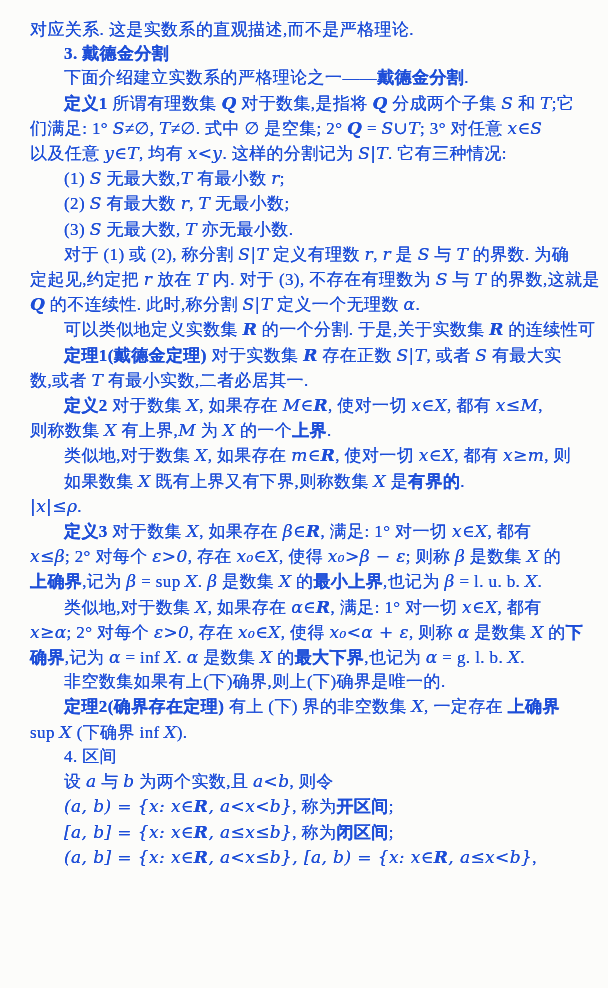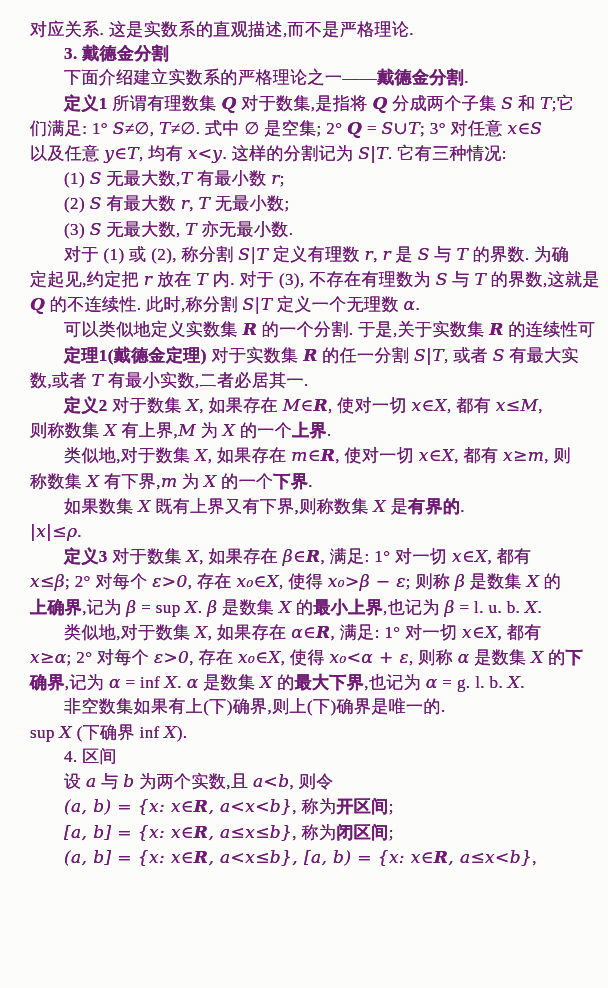--- a/index.html
+++ b/index.html
@@ -2,21 +2,21 @@
 <html><head>
 <meta charset="utf-8">
 <style>
   html,body{margin:0;padding:0;}
   body{background:#d8d8d4;font-family:"Liberation Serif","DejaVu Serif",serif;}
   .page{
     position:relative;
     width:608px;height:988px;
     margin:0 auto;
     background:#fcfcfa;
-    color:#701a75;
+    color:#1d4ed8;
     overflow:hidden;
     box-sizing:border-box;
   }
   .content{
     padding:18px 22px 0 30px;
     overflow:hidden;
   }
   .line{
     font-size:17px;
     line-height:24.2px;
@@ -50,35 +50,35 @@
       <div class="line ind"><span class="seg-b">定义1</span><span class="seg-n">  所谓有理数集 </span><span class="seg-mb">Q</span><span class="seg-n"> 对于数集,是指将 </span><span class="seg-mb">Q</span><span class="seg-n"> 分成两个子集 </span><span class="seg-m">S</span><span class="seg-n"> 和 </span><span class="seg-m">T</span><span class="seg-n">;它</span></div>
       <div class="line"><span class="seg-n">们满足: 1° </span><span class="seg-m">S</span><span class="seg-n">≠∅, </span><span class="seg-m">T</span><span class="seg-n">≠∅. 式中 ∅ 是空集; 2° </span><span class="seg-mb">Q</span><span class="seg-n"> = </span><span class="seg-m">S∪T</span><span class="seg-n">; 3° 对任意 </span><span class="seg-m">x∈S</span></div>
       <div class="line"><span class="seg-n">以及任意 </span><span class="seg-m">y∈T</span><span class="seg-n">, 均有 </span><span class="seg-m">x&lt;y</span><span class="seg-n">. 这样的分割记为 </span><span class="seg-m">S|T</span><span class="seg-n">. 它有三种情况:</span></div>
       <div class="line ind"><span class="seg-n">(1) </span><span class="seg-m">S</span><span class="seg-n"> 无最大数,</span><span class="seg-m">T</span><span class="seg-n"> 有最小数 </span><span class="seg-m">r</span><span class="seg-n">;</span></div>
       <div class="line ind"><span class="seg-n">(2) </span><span class="seg-m">S</span><span class="seg-n"> 有最大数 </span><span class="seg-m">r</span><span class="seg-n">, </span><span class="seg-m">T</span><span class="seg-n"> 无最小数;</span></div>
       <div class="line ind"><span class="seg-n">(3) </span><span class="seg-m">S</span><span class="seg-n"> 无最大数, </span><span class="seg-m">T</span><span class="seg-n"> 亦无最小数.</span></div>
       <div class="line ind"><span class="seg-n">对于 (1) 或 (2), 称分割 </span><span class="seg-m">S|T</span><span class="seg-n"> 定义有理数 </span><span class="seg-m">r</span><span class="seg-n">, </span><span class="seg-m">r</span><span class="seg-n"> 是 </span><span class="seg-m">S</span><span class="seg-n"> 与 </span><span class="seg-m">T</span><span class="seg-n"> 的界数. 为确</span></div>
       <div class="line"><span class="seg-n">定起见,约定把 </span><span class="seg-m">r</span><span class="seg-n"> 放在 </span><span class="seg-m">T</span><span class="seg-n"> 内. 对于 (3), 不存在有理数为 </span><span class="seg-m">S</span><span class="seg-n"> 与 </span><span class="seg-m">T</span><span class="seg-n"> 的界数,这就是</span></div>
       <div class="line"><span class="seg-mb">Q</span><span class="seg-n"> 的不连续性. 此时,称分割 </span><span class="seg-m">S|T</span><span class="seg-n"> 定义一个无理数 </span><span class="seg-m">α</span><span class="seg-n">.</span></div>
       <div class="line ind"><span class="seg-n">可以类似地定义实数集 </span><span class="seg-mb">R</span><span class="seg-n"> 的一个分割. 于是,关于实数集 </span><span class="seg-mb">R</span><span class="seg-n"> 的连续性可</span></div>
-      <div class="line ind"><span class="seg-b">定理1(戴德金定理)</span><span class="seg-n">  对于实数集 </span><span class="seg-mb">R</span><span class="seg-n"> 的任一分割 </span><span class="seg-m">S|T</span><span class="seg-n">, 或者 </span><span class="seg-m">S</span><span class="seg-n"> 有最大实</span></div>
+      <div class="line ind"><span class="seg-b">定理1(戴德金定理)</span><span class="seg-n">  对于实数集 </span><span class="seg-mb">R</span><span class="seg-n"> 存在正数 </span><span class="seg-m">S|T</span><span class="seg-n">, 或者 </span><span class="seg-m">S</span><span class="seg-n"> 有最大实</span></div>
       <div class="line"><span class="seg-n">数,或者 </span><span class="seg-m">T</span><span class="seg-n"> 有最小实数,二者必居其一.</span></div>
       <div class="line ind"><span class="seg-b">定义2</span><span class="seg-n">  对于数集 </span><span class="seg-m">X</span><span class="seg-n">, 如果存在 </span><span class="seg-m">M∈</span><span class="seg-mb">R</span><span class="seg-n">, 使对一切 </span><span class="seg-m">x∈X</span><span class="seg-n">, 都有 </span><span class="seg-m">x≤M</span><span class="seg-n">,</span></div>
       <div class="line"><span class="seg-n">则称数集 </span><span class="seg-m">X</span><span class="seg-n"> 有上界,</span><span class="seg-m">M</span><span class="seg-n"> 为 </span><span class="seg-m">X</span><span class="seg-n"> 的一个</span><span class="seg-b">上界</span><span class="seg-n">.</span></div>
       <div class="line ind"><span class="seg-n">类似地,对于数集 </span><span class="seg-m">X</span><span class="seg-n">, 如果存在 </span><span class="seg-m">m∈</span><span class="seg-mb">R</span><span class="seg-n">, 使对一切 </span><span class="seg-m">x∈X</span><span class="seg-n">, 都有 </span><span class="seg-m">x≥m</span><span class="seg-n">, 则</span></div>
-      <div class="line"><span class="seg-n">称数集 </span><span class="seg-m">X</span><span class="seg-n"> 有下界,</span><span class="seg-m">m</span><span class="seg-n"> 为 </span><span class="seg-m">X</span><span class="seg-n"> 的一个</span><span class="seg-b">下界</span><span class="seg-n">.</span></div>
       <div class="line ind"><span class="seg-n">如果数集 </span><span class="seg-m">X</span><span class="seg-n"> 既有上界又有下界,则称数集 </span><span class="seg-m">X</span><span class="seg-n"> 是</span><span class="seg-b">有界的</span><span class="seg-n">.</span></div>
       <div class="line"><span class="seg-m">|x|≤ρ</span><span class="seg-n">.</span></div>
       <div class="line ind"><span class="seg-b">定义3</span><span class="seg-n">  对于数集 </span><span class="seg-m">X</span><span class="seg-n">, 如果存在 </span><span class="seg-m">β∈</span><span class="seg-mb">R</span><span class="seg-n">, 满足: 1° 对一切 </span><span class="seg-m">x∈X</span><span class="seg-n">, 都有</span></div>
       <div class="line"><span class="seg-m">x≤β</span><span class="seg-n">; 2° 对每个 </span><span class="seg-m">ε&gt;0</span><span class="seg-n">, 存在 </span><span class="seg-m">x₀∈X</span><span class="seg-n">, 使得 </span><span class="seg-m">x₀&gt;β − ε</span><span class="seg-n">; 则称 </span><span class="seg-m">β</span><span class="seg-n"> 是数集 </span><span class="seg-m">X</span><span class="seg-n"> 的</span></div>
       <div class="line"><span class="seg-b">上确界</span><span class="seg-n">,记为 </span><span class="seg-m">β</span><span class="seg-n"> = sup </span><span class="seg-m">X</span><span class="seg-n">. </span><span class="seg-m">β</span><span class="seg-n"> 是数集 </span><span class="seg-m">X</span><span class="seg-n"> 的</span><span class="seg-b">最小上界</span><span class="seg-n">,也记为 </span><span class="seg-m">β</span><span class="seg-n"> = l. u. b. </span><span class="seg-m">X</span><span class="seg-n">.</span></div>
       <div class="line ind"><span class="seg-n">类似地,对于数集 </span><span class="seg-m">X</span><span class="seg-n">, 如果存在 </span><span class="seg-m">α∈</span><span class="seg-mb">R</span><span class="seg-n">, 满足:  1° 对一切 </span><span class="seg-m">x∈X</span><span class="seg-n">, 都有</span></div>
       <div class="line"><span class="seg-m">x≥α</span><span class="seg-n">; 2° 对每个 </span><span class="seg-m">ε&gt;0</span><span class="seg-n">, 存在 </span><span class="seg-m">x₀∈X</span><span class="seg-n">, 使得 </span><span class="seg-m">x₀&lt;α + ε</span><span class="seg-n">, 则称 </span><span class="seg-m">α</span><span class="seg-n"> 是数集 </span><span class="seg-m">X</span><span class="seg-n"> 的</span><span class="seg-b">下</span></div>
       <div class="line"><span class="seg-b">确界</span><span class="seg-n">,记为 </span><span class="seg-m">α</span><span class="seg-n"> = inf </span><span class="seg-m">X</span><span class="seg-n">. </span><span class="seg-m">α</span><span class="seg-n"> 是数集 </span><span class="seg-m">X</span><span class="seg-n"> 的</span><span class="seg-b">最大下界</span><span class="seg-n">,也记为 </span><span class="seg-m">α</span><span class="seg-n"> = g. l. b. </span><span class="seg-m">X</span><span class="seg-n">.</span></div>
       <div class="line ind"><span class="seg-n">非空数集如果有上(下)确界,则上(下)确界是唯一的.</span></div>
+      <div class="line ind"><span class="seg-b">定理2(确界存在定理)</span><span class="seg-n">  有上 (下) 界的非空数集 </span><span class="seg-m">X</span><span class="seg-n">, 一定存在 </span><span class="seg-b">上确界</span></div>
       <div class="line"><span class="seg-n">sup </span><span class="seg-m">X</span><span class="seg-n"> (下确界 inf </span><span class="seg-m">X</span><span class="seg-n">).</span></div>
       <div class="line ind"><span class="seg-n">4. 区间</span></div>
       <div class="line ind"><span class="seg-n">设 </span><span class="seg-m">a</span><span class="seg-n"> 与 </span><span class="seg-m">b</span><span class="seg-n"> 为两个实数,且 </span><span class="seg-m">a&lt;b</span><span class="seg-n">, 则令</span></div>
       <div class="line ind"><span class="seg-m">(a, b) = {x: x∈</span><span class="seg-mb">R</span><span class="seg-m">, a&lt;x&lt;b}</span><span class="seg-n">, 称为</span><span class="seg-b">开区间</span><span class="seg-n">;</span></div>
       <div class="line ind"><span class="seg-m">[a, b] = {x: x∈</span><span class="seg-mb">R</span><span class="seg-m">, a≤x≤b}</span><span class="seg-n">, 称为</span><span class="seg-b">闭区间</span><span class="seg-n">;</span></div>
       <div class="line ind"><span class="seg-m">(a, b] = {x: x∈</span><span class="seg-mb">R</span><span class="seg-m">, a&lt;x≤b}</span><span class="seg-m">, [a, b) = {x: x∈</span><span class="seg-mb">R</span><span class="seg-m">, a≤x&lt;b}</span><span class="seg-n">,</span></div>
     </div>
   <div class="page-number">• 133 •</div>
 </div>
 

